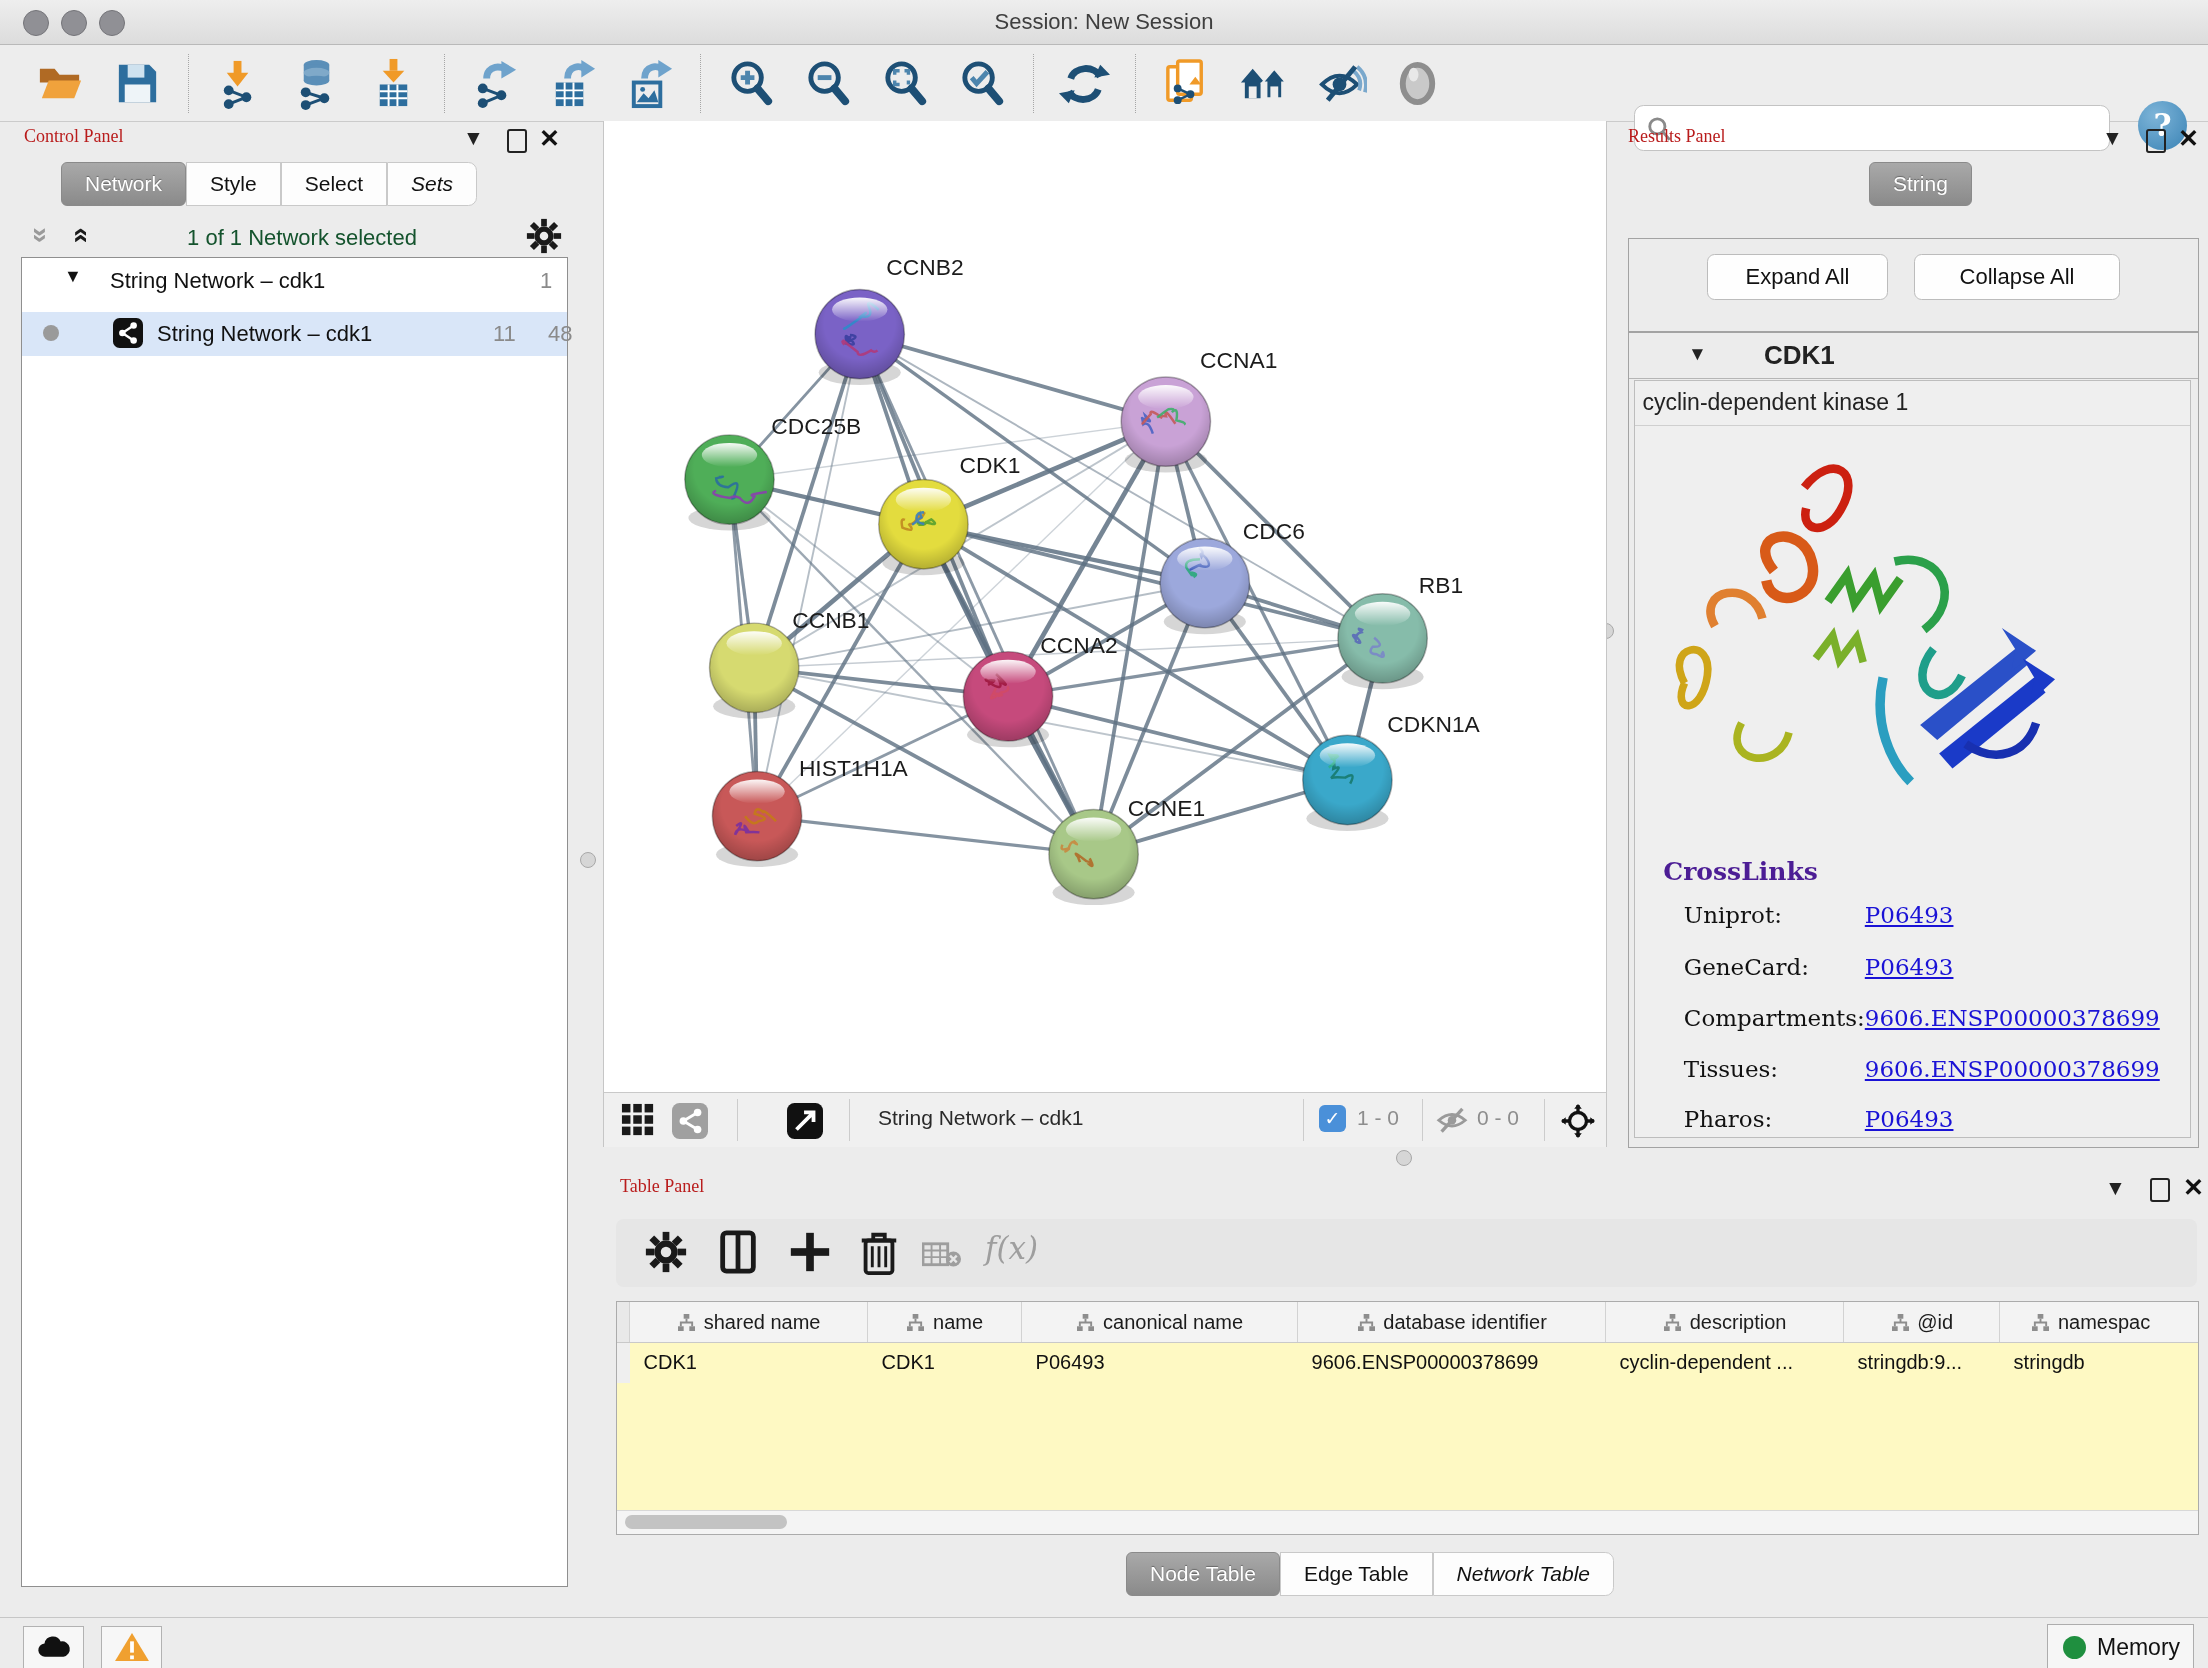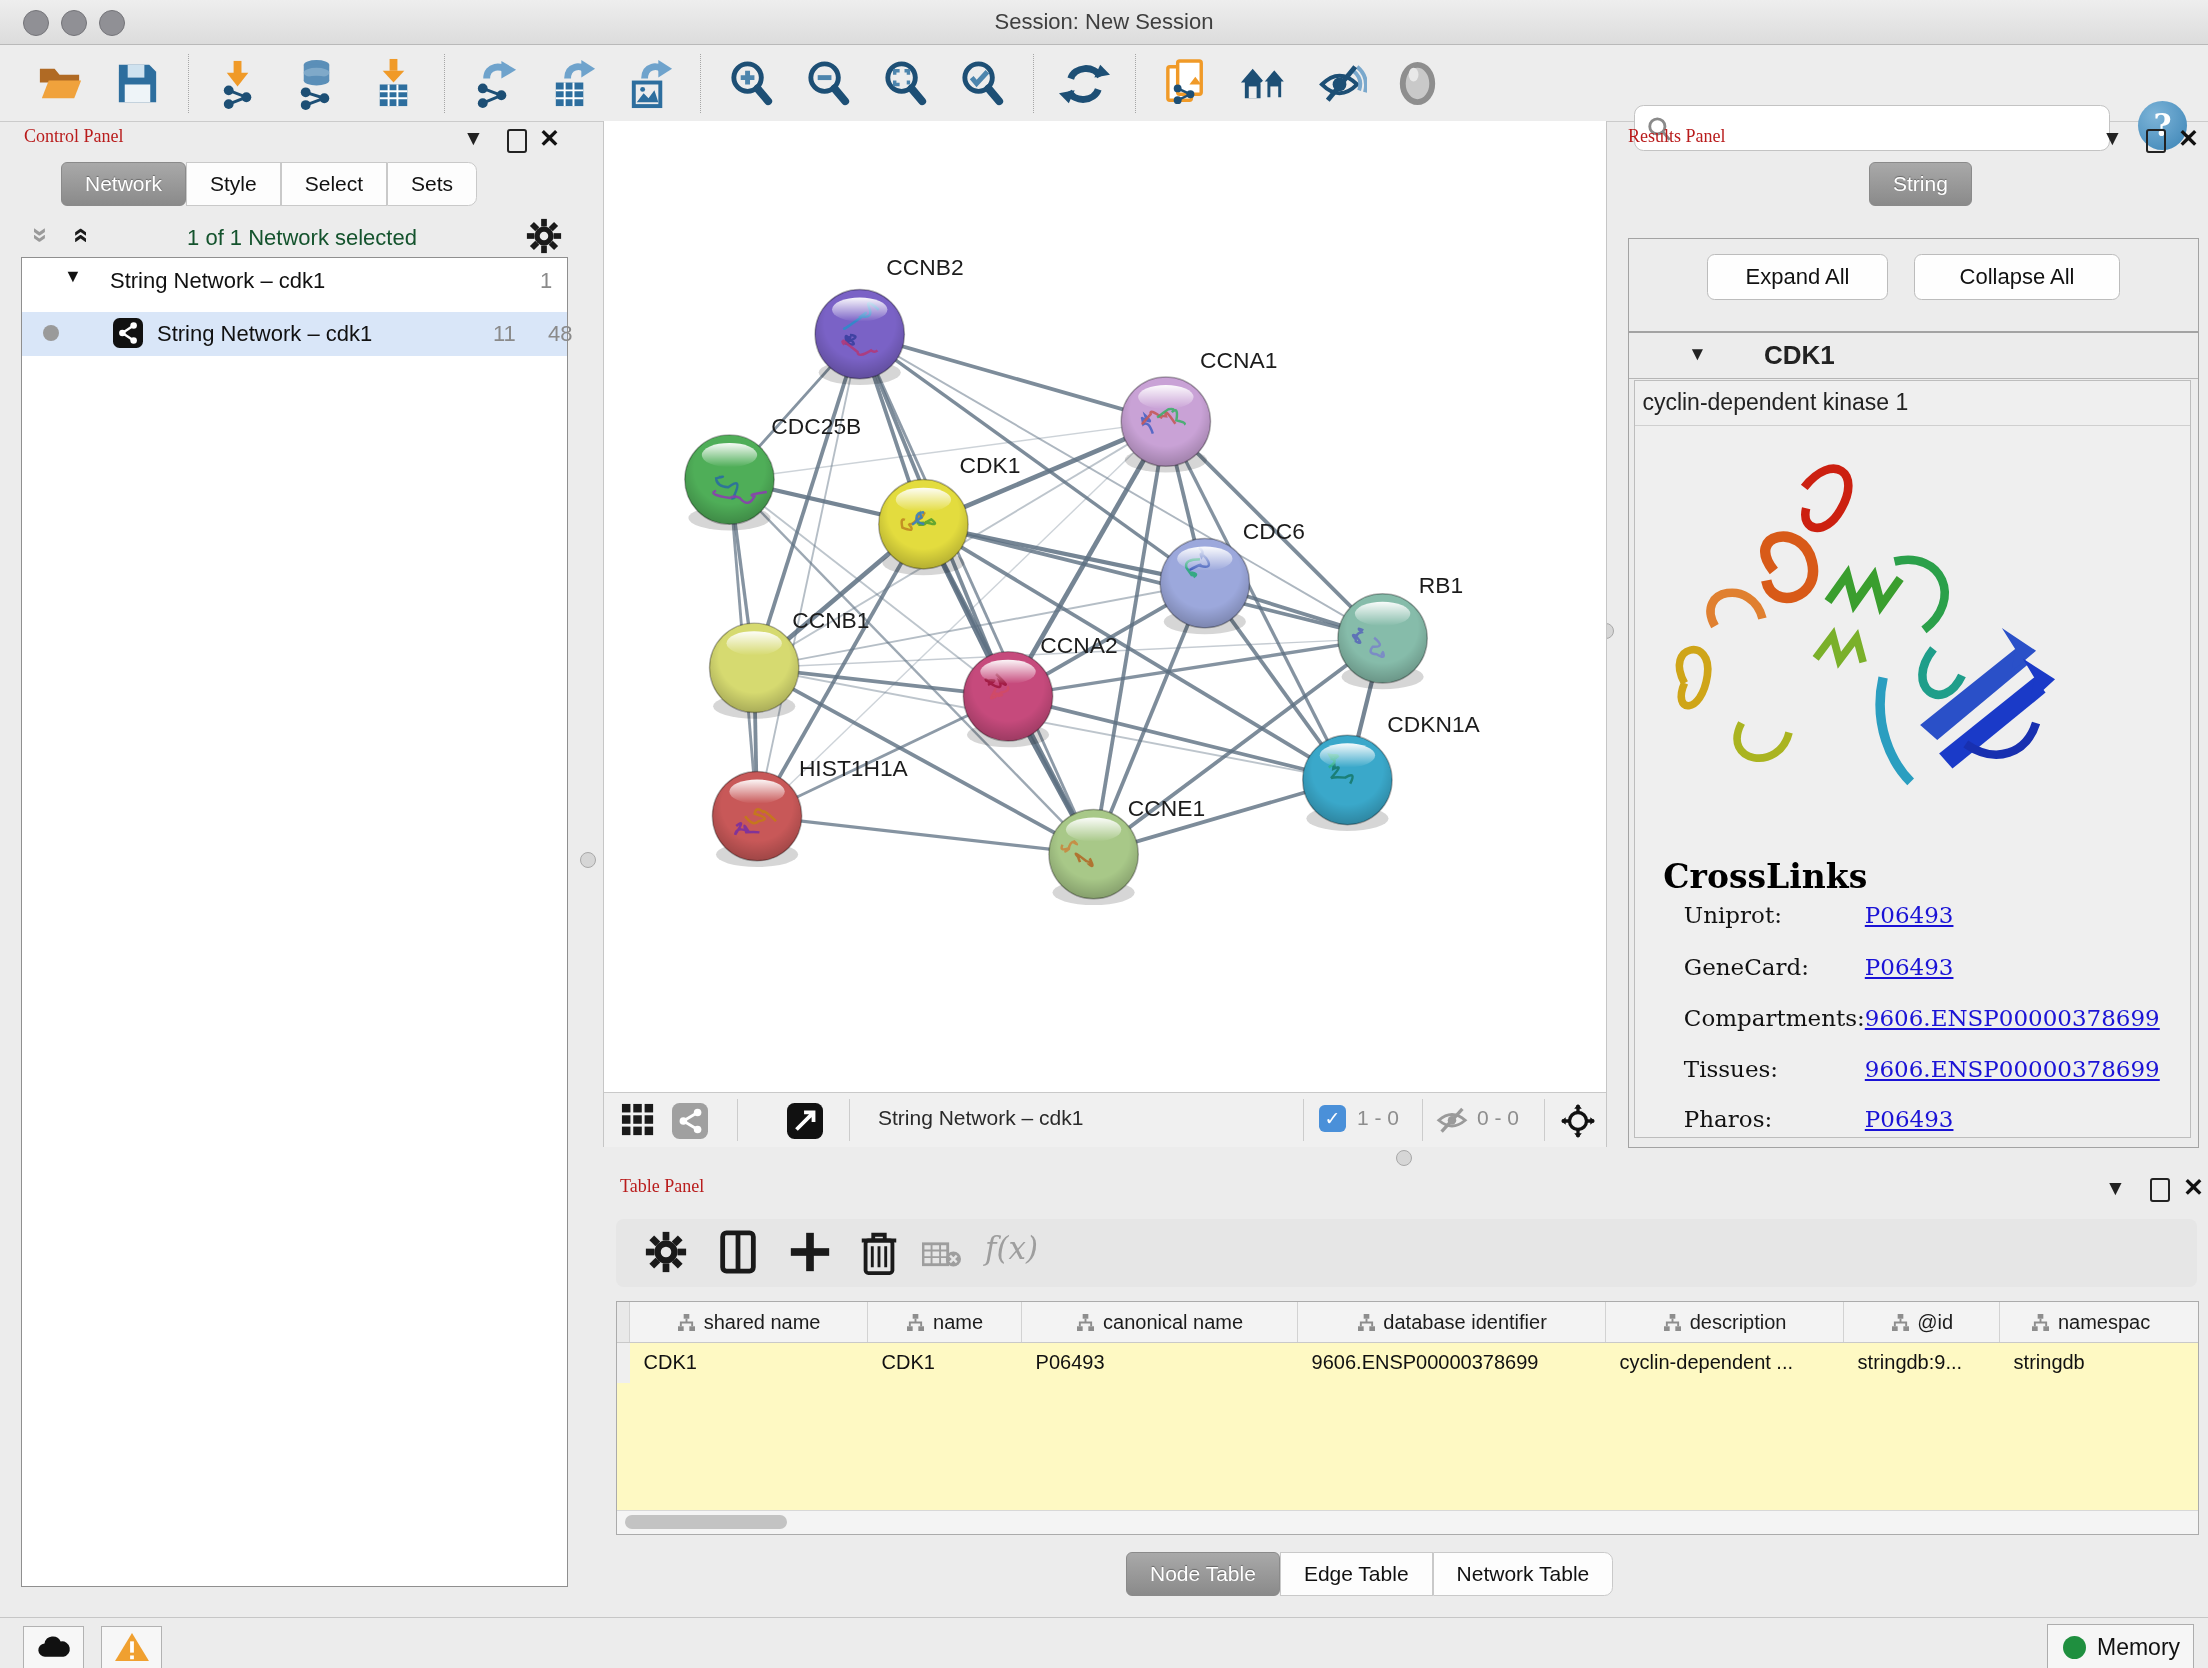--- a/index.html
+++ b/index.html
@@ -25,21 +25,21 @@
     background:radial-gradient(circle at 35% 30%,#7db4d8,#3a83b5);color:#fff;text-align:center;
     line-height:49px;font-size:31px;font-weight:bold;font-family:"DejaVu Serif",serif;cursor:pointer;}
   
   .ptitle{position:absolute;font-size:18px;color:#b91c1c;font-family:Liberation Serif, serif;}
   .pctl{position:absolute;font-size:21px;color:#222;cursor:pointer;}
   .float-sq{position:absolute;width:16px;height:20px;border:2.9px solid #222;border-radius:2.9px;cursor:pointer;}
   .close-x{position:absolute;font-size:25px;font-weight:bold;color:#111;cursor:pointer;}
   .tab{height:42px;line-height:42px;padding:0 23px;background:#fdfdfd;border:1px solid #c9c9c9;
     font-size:21px;color:#111;cursor:pointer;}
   .tab.first{border-radius:8.6px 0 0 8.6px;}
-  .tab.last{border-radius:0 8.6px 8.6px 0;}
+  .tab.last{border-radius:0 8.6px 8.6px 0;font-style:italic;}
   .tab.only{border-radius:8.6px;}
   .tab.active{background:linear-gradient(#a9a9a9,#8a8a8a);color:#fff;
     text-shadow:0 -1px 1px rgba(0,0,0,.35);border-color:#8a8a8a;border-radius:6px;}
   
   .cp-tabs{position:absolute;left:61px;top:162px;display:flex;}
   .cp-hdr{position:absolute;left:21px;top:221px;width:547px;height:34px;}
   .chev{position:absolute;top:0;font-size:28.5px;font-weight:bold;cursor:pointer;line-height:28.5px;}
   .sel-status{position:absolute;left:105px;top:3.8px;width:352px;text-align:center;font-size:22px;color:#14532d;}
   .treebox{position:absolute;left:21px;top:257px;width:545px;height:1328px;background:#fff;
     border:1.9px solid #8f8f8f;}
@@ -58,21 +58,21 @@
   .splitdot{position:absolute;width:14.3px;height:14.3px;border-radius:50%;background:#d6d6d6;
     border:1px solid #a8a8a8;cursor:pointer;}
   
   .rp-box1{position:absolute;left:1628px;top:238px;width:569px;height:93px;border:1.9px solid #a3a3a3;}
   .rbtn{position:absolute;top:15px;height:44px;background:#fefefe;border:1px solid #bcbcbc;
     border-radius:7.6px;font-size:22px;color:#111;text-align:center;line-height:44px;cursor:pointer;}
   .rp-box2{position:absolute;left:1628px;top:331px;width:569px;height:815px;border:1.9px solid #a3a3a3;}
   .rp-hdrrow{position:absolute;left:0;top:0;width:100%;height:46px;border-bottom:1.9px solid #b5b5b5;}
   .rp-inner{position:absolute;left:4.8px;top:48px;width:555px;height:756px;border:1px solid #bdbdbd;
     background:#efefef;}
-  .cl-title{font-family:"DejaVu Serif",serif;font-weight:bold;font-size:33px;color:#000000;}
+  .cl-title{font-family:"DejaVu Serif",serif;font-weight:bold;font-size:25px;color:#4c1d95;}
   .cl-label{font-family:"DejaVu Serif",serif;font-size:23px;color:#111;}
   .cl-link{font-family:"DejaVu Serif",serif;font-size:23px;color:#1a12d6;
     text-decoration:underline;cursor:pointer;}
   
   .tp-toolbox{position:absolute;left:616px;top:1219px;width:1581px;height:68px;background:#e6e6e6;
     border-radius:7.6px;}
   .tpi{position:absolute;top:9.5px;cursor:pointer;}
   .tbl{position:absolute;left:616px;top:1301px;width:1581px;height:232px;background:#fef9c3;
     border:1.9px solid #ababab;}
   .tbl-hdr{display:grid;grid-template-columns:13.3px 238px 154px 276px 308px 238px 156px 181px;

